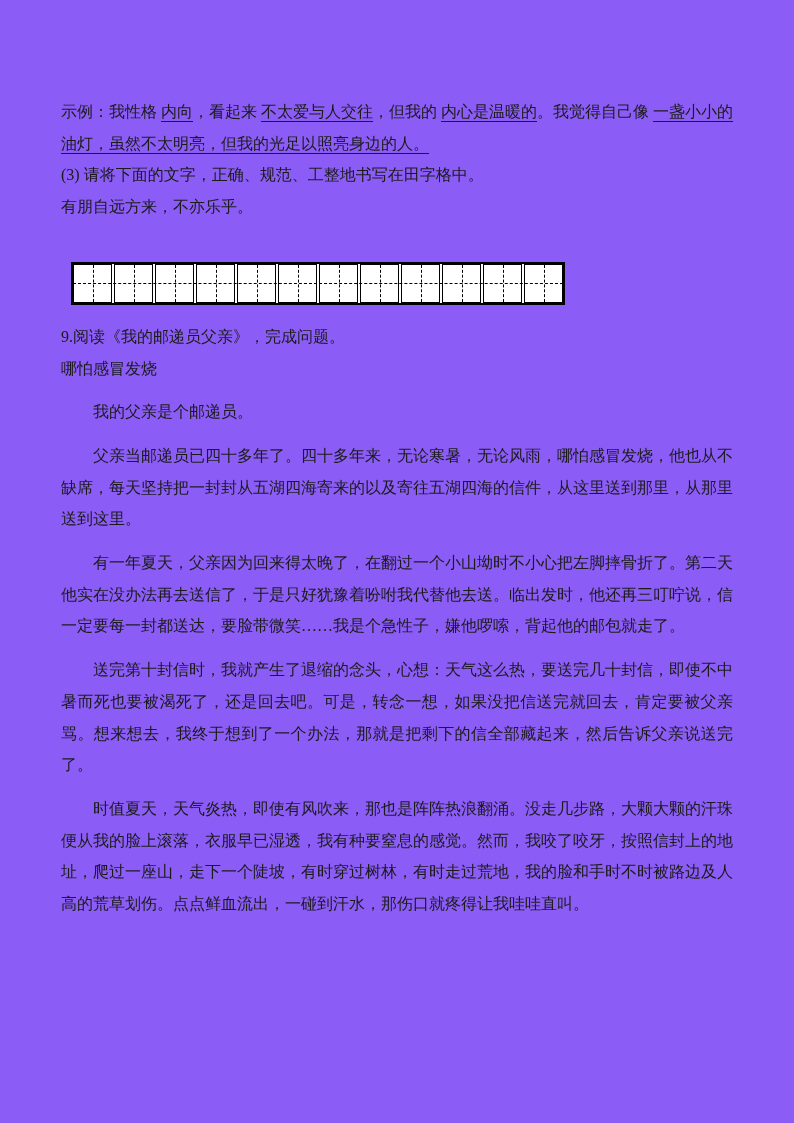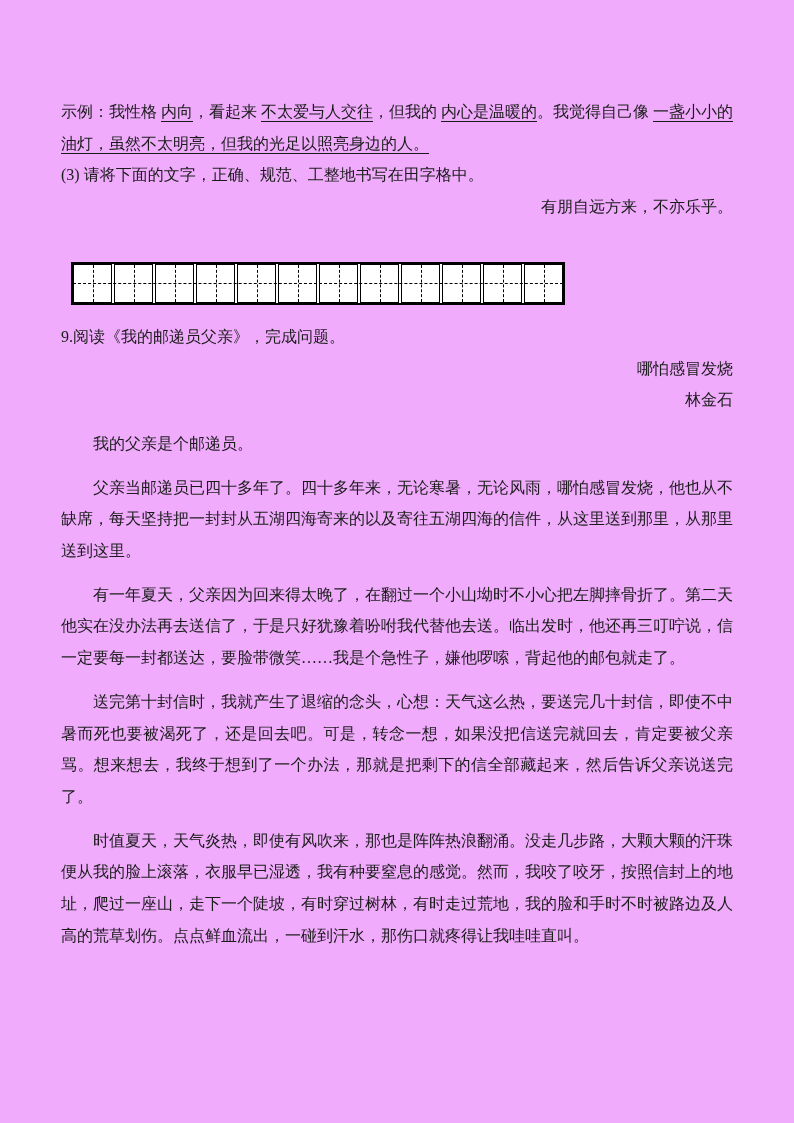--- a/index.html
+++ b/index.html
@@ -1,25 +1,25 @@
 <!DOCTYPE html>
 <html><head>
 <meta charset="utf-8">
 <style>
   html,body{margin:0;padding:0;background:#ffffff;}
   .page{
-    width:794px;height:1123px;margin:0 auto;background:#f0abfc;
+    width:794px;height:1123px;margin:0 auto;background:#8b5cf6;
     box-sizing:border-box;padding:96px 61px 0 61px;
     font-family:"Liberation Serif","DejaVu Serif",serif;
     color:#1b1b1b;font-size:16px;line-height:31.7px;
     overflow:hidden;
   }
   p{margin:0;}
   .line{text-align:justify;}
-  .centered{text-align:right;}
+  .centered{text-align:left;}
   .bold{font-weight:bold;}
   .para{text-align:justify;text-indent:2em;margin-top:12px;}
   .u{text-decoration:underline;text-underline-offset:4px;}
   .tian-grid{
     position:relative;display:flex;gap:2px;width:-moz-fit-content;width:fit-content;
     border:2px solid #000;background:#fff;margin:39px 0 16px 10px;
   }
   .tian-grid::after{ 
     content:"";position:absolute;left:0;right:0;top:50%;border-top:1px dashed #000;
   }
@@ -54,21 +54,20 @@
       <div class="tian-cell"></div>
       <div class="tian-cell"></div>
       <div class="tian-cell"></div>
     </div>
 
 
   <p class="line">9.阅读《我的邮递员父亲》，完成问题。</p>
 
   <p class="line centered">哪怕感冒发烧</p>
 
-  <p class="line centered">林金石</p>
 
   <div id="article-body">
       <p class="para">我的父亲是个邮递员。</p>
       <p class="para">父亲当邮递员已四十多年了。四十多年来，无论寒暑，无论风雨，哪怕感冒发烧，他也从不缺席，每天坚持把一封封从五湖四海寄来的以及寄往五湖四海的信件，从这里送到那里，从那里送到这里。</p>
       <p class="para">有一年夏天，父亲因为回来得太晚了，在翻过一个小山坳时不小心把左脚摔骨折了。第二天他实在没办法再去送信了，于是只好犹豫着吩咐我代替他去送。临出发时，他还再三叮咛说，信一定要每一封都送达，要脸带微笑……我是个急性子，嫌他啰嗦，背起他的邮包就走了。</p>
       <p class="para">送完第十封信时，我就产生了退缩的念头，心想：天气这么热，要送完几十封信，即使不中暑而死也要被渴死了，还是回去吧。可是，转念一想，如果没把信送完就回去，肯定要被父亲骂。想来想去，我终于想到了一个办法，那就是把剩下的信全部藏起来，然后告诉父亲说送完了。</p>
       <p class="para">时值夏天，天气炎热，即使有风吹来，那也是阵阵热浪翻涌。没走几步路，大颗大颗的汗珠便从我的脸上滚落，衣服早已湿透，我有种要窒息的感觉。然而，我咬了咬牙，按照信封上的地址，爬过一座山，走下一个陡坡，有时穿过树林，有时走过荒地，我的脸和手时不时被路边及人高的荒草划伤。点点鲜血流出，一碰到汗水，那伤口就疼得让我哇哇直叫。</p>
     </div>
 
 </div>

